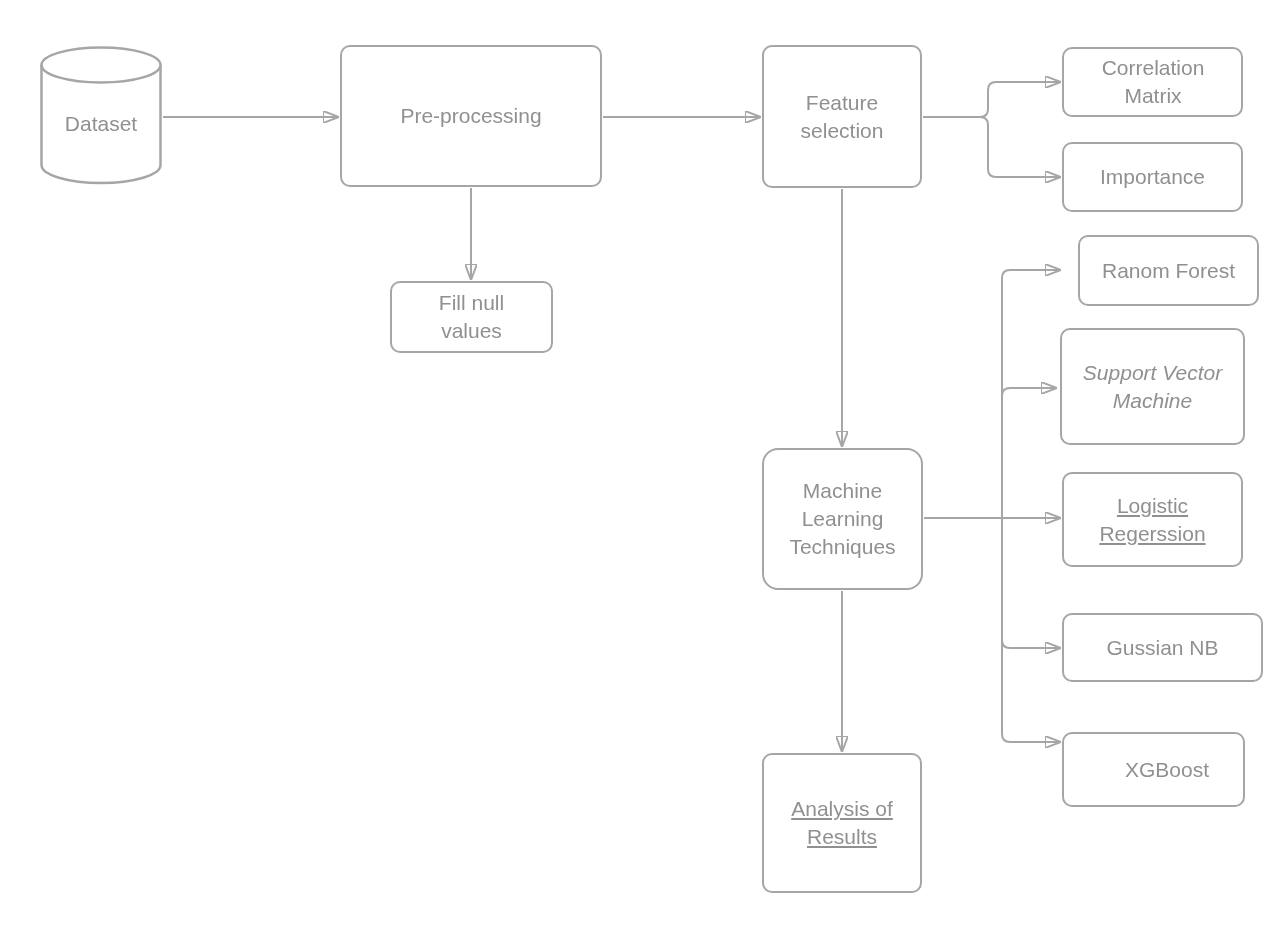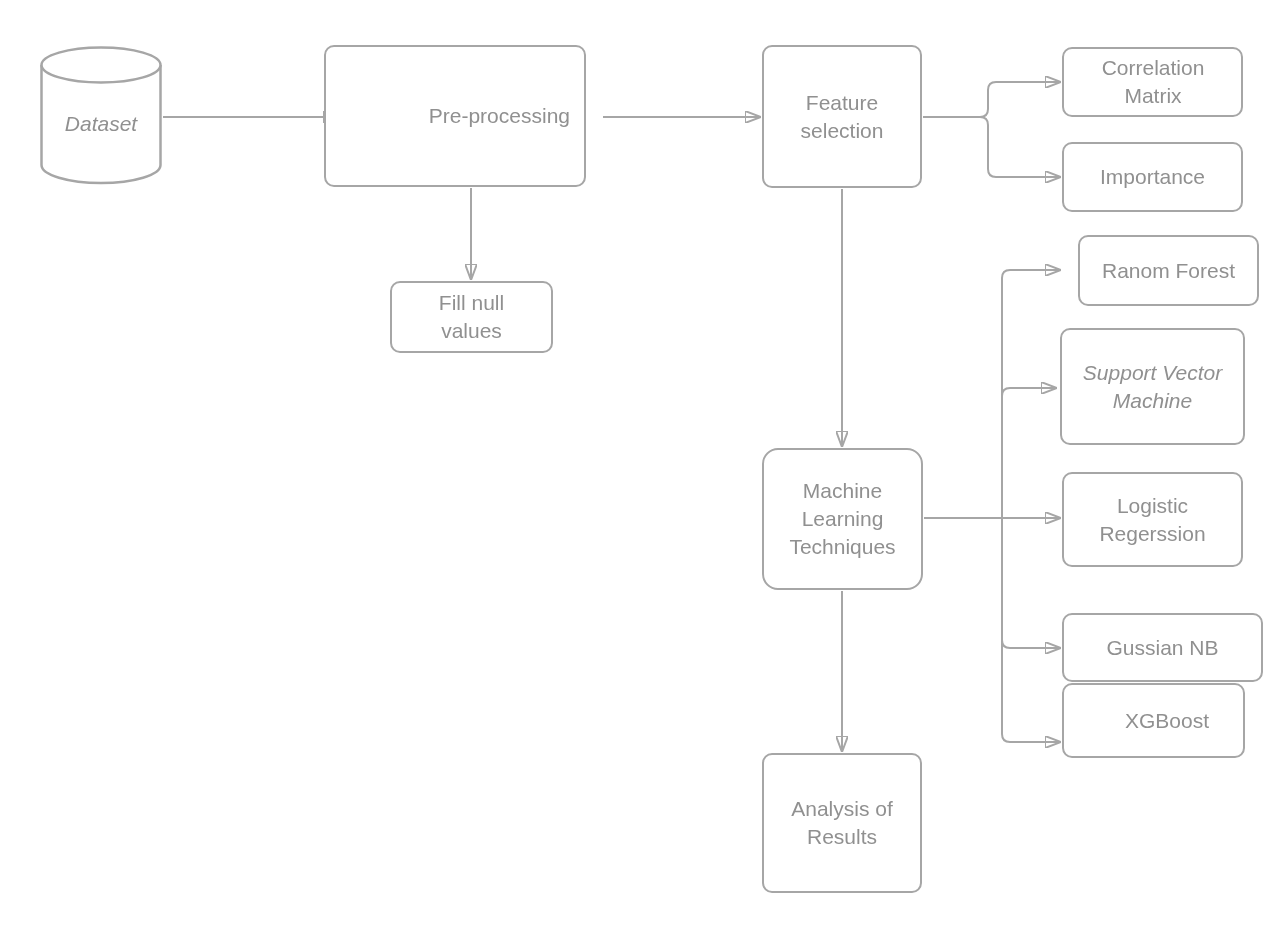--- a/index.html
+++ b/index.html
@@ -48,21 +48,21 @@
     border: none;
     border-radius: 0;
     background: transparent;
     padding: 18px 6px 0 6px;
   }
   .cylinder svg {
     position: absolute;
     left: 0;
     top: 0;
   }
-  .cylinder .label { position: relative; font-style: italic; }
+  .cylinder .label { position: relative; }
   .label { display: block; }
 </style>
 </head>
 <body>
 
 <div id="canvas">
 
   <svg id="edges">
     <defs>
       <marker id="arrow" viewBox="0 0 16 12" refX="15" refY="6" markerWidth="16" markerHeight="12" orient="auto" markerUnits="userSpaceOnUse">
@@ -84,21 +84,21 @@
   </svg>
 
   <div class="node cylinder" style="left:40px; top:45px; width:122px; height:140px;">
     <svg width="122" height="140" viewBox="0 0 122 140">
       <path d="M 1.5 20 V 120 A 59.5 18 0 0 0 120.5 120 V 20" fill="#ffffff" stroke="#a6a6a6" stroke-width="2.5"></path>
       <ellipse cx="61" cy="20" rx="59.5" ry="17.5" fill="#ffffff" stroke="#a6a6a6" stroke-width="2.5"></ellipse>
     </svg>
     <span class="label">Dataset</span>
   </div>
 
-  <div class="node" style="left:324px; top:45px; width:262px; height:142px;justify-content:flex-end;">
+  <div class="node" style="left:340px; top:45px; width:262px; height:142px;">
     <span class="label">Pre-processing</span>
   </div>
 
   <div class="node tight" style="left:390px; top:281px; width:163px; height:72px;">
     <span class="label">Fill null values</span>
   </div>
 
   <div class="node tight" style="left:762px; top:45px; width:160px; height:143px;">
     <span class="label">Feature selection</span>
   </div>
@@ -116,29 +116,29 @@
   </div>
 
   <div class="node" style="left:1060px; top:328px; width:185px; height:117px;font-style:italic;">
     <span class="label">Support Vector Machine</span>
   </div>
 
   <div class="node tight" style="left:762px; top:448px; width:161px; height:142px;border-radius:16px;">
     <span class="label">Machine Learning Techniques</span>
   </div>
 
-  <div class="node" style="left:1062px; top:472px; width:181px; height:95px;">
+  <div class="node" style="left:1062px; top:472px; width:181px; height:95px;text-decoration:underline;">
     <span class="label">Logistic Regerssion</span>
   </div>
 
   <div class="node" style="left:1062px; top:613px; width:201px; height:69px;">
     <span class="label">Gussian NB</span>
   </div>
 
-  <div class="node" style="left:1062px; top:683px; width:183px; height:75px;padding-left:41px;">
+  <div class="node" style="left:1062px; top:732px; width:183px; height:75px;padding-left:41px;">
     <span class="label">XGBoost</span>
   </div>
 
-  <div class="node tight" style="left:762px; top:753px; width:160px; height:140px;">
+  <div class="node tight" style="left:762px; top:753px; width:160px; height:140px;text-decoration:underline;">
     <span class="label">Analysis of Results</span>
   </div>
 
 </div>
 
 </body></html>

